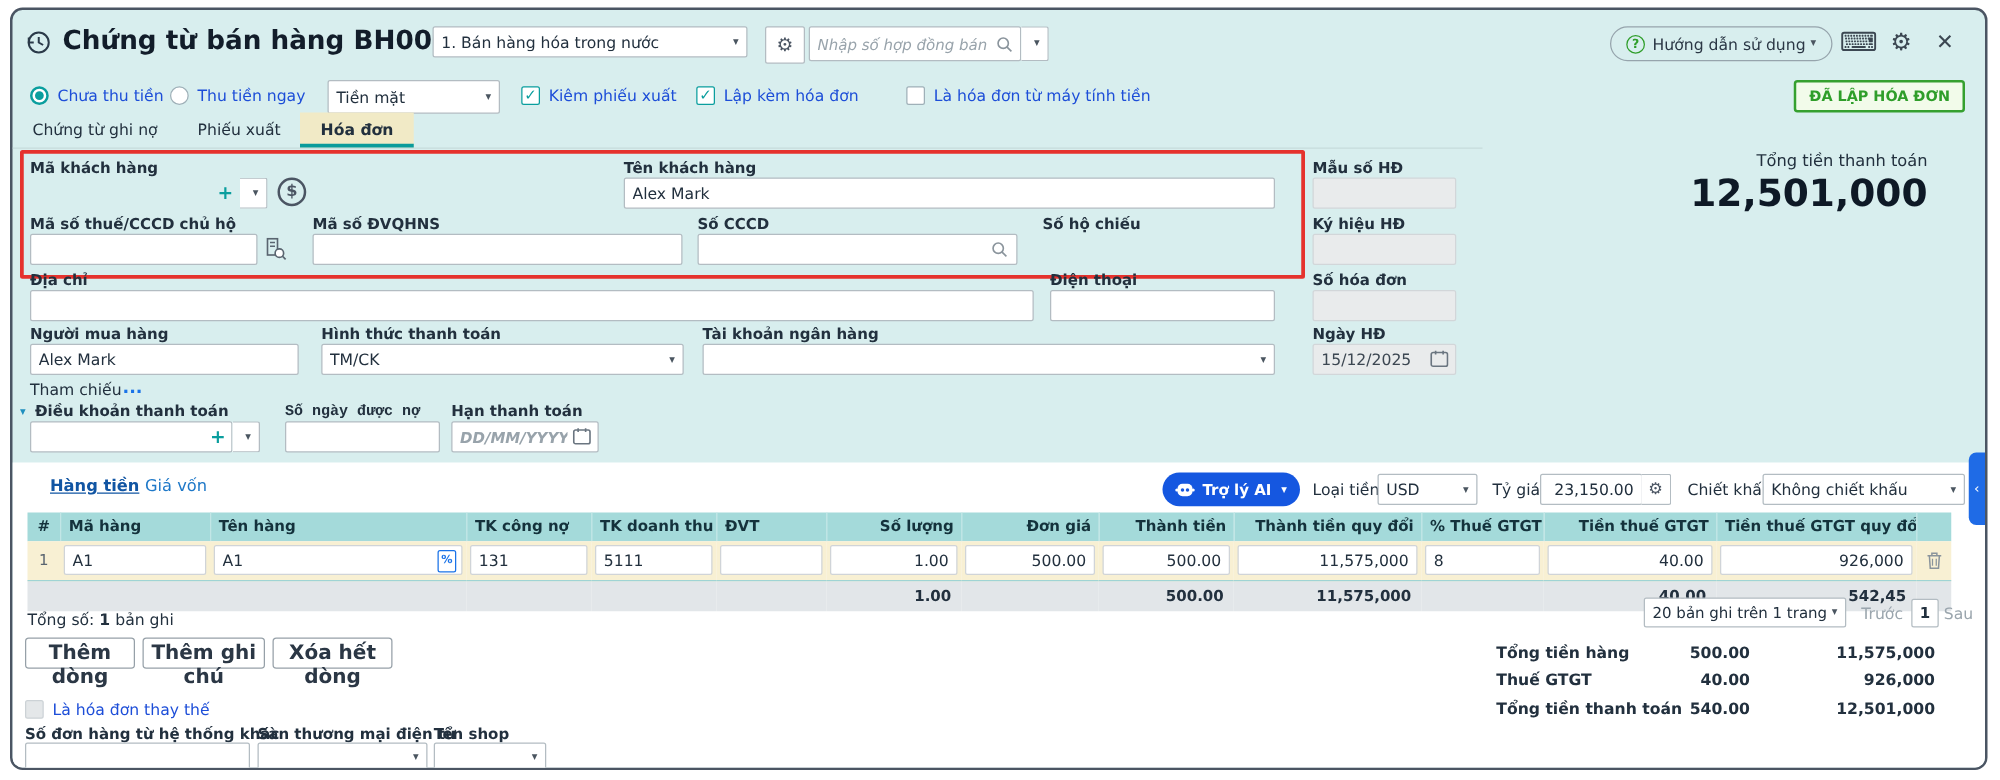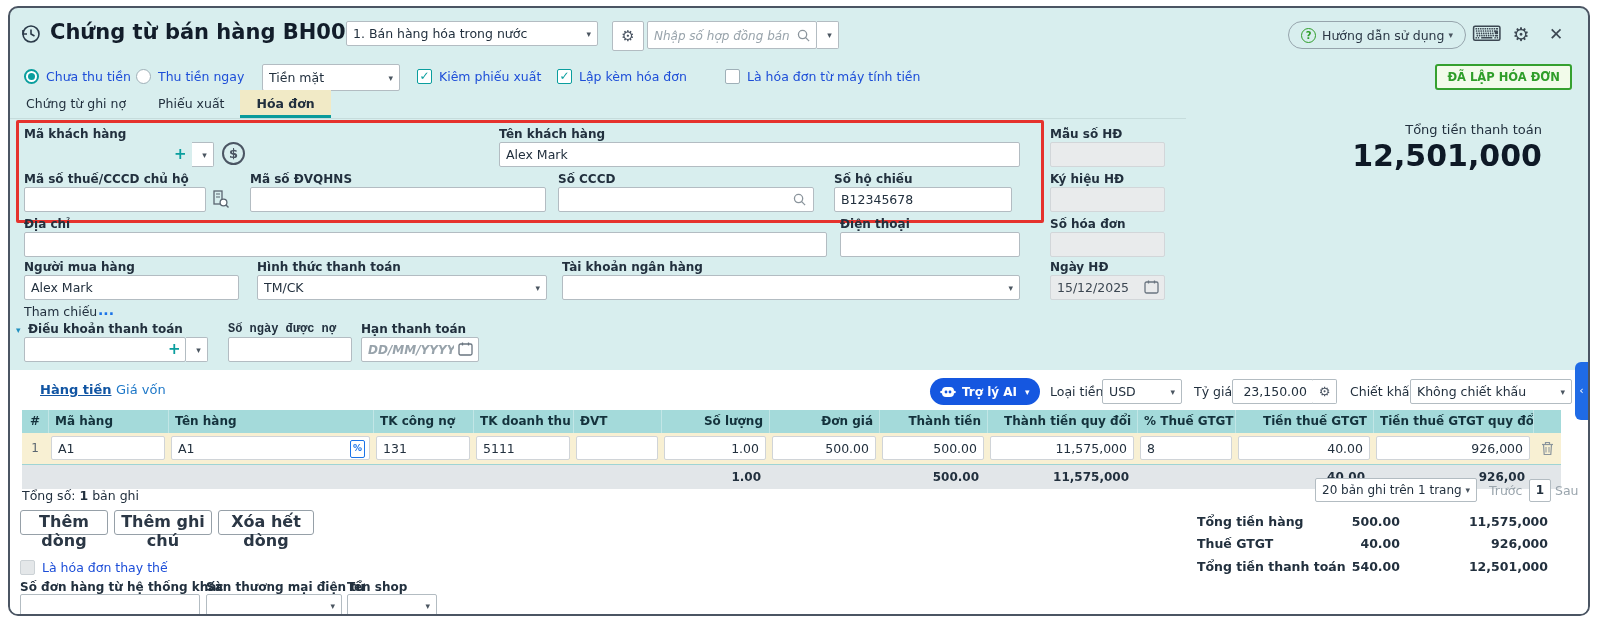--- a/index.html
+++ b/index.html
@@ -148,21 +148,20 @@
   <div class="lbl" style="left:548px;top:164px;">Số CCCD</div>
   <input class="inp" style="left: 548px; top: 179px; width: 256px; padding-right: 24px;" value="">
   <div class="abs" style="left:782px;top:184px;">
     <svg width="15" height="15" viewBox="0 0 16 16">
         <circle cx="7" cy="7" r="4.4" fill="none" stroke="#8a949c" stroke-width="1.4"></circle>
         <line x1="10.3" y1="10.3" x2="14" y2="14" stroke="#8a949c" stroke-width="1.4"></line>
       </svg>
   </div>
 
   <div class="lbl" style="left:824px;top:164px;">Số hộ chiếu</div>
-  <input class="inp" style="left: 824px; top: 179px; width: 178px;" value="B12345678">
 
   <div class="lbl" style="left:1040px;top:164px;">Ký hiệu HĐ</div>
   <input class="inp dis" style="left: 1040px; top: 179px; width: 115px;" value="">
 
   <div class="lbl" style="left:14px;top:209px;">Địa chỉ</div>
   <input class="inp" style="left: 14px; top: 224px; width: 803px;" value="">
   <div class="lbl" style="left:830px;top:209px;">Điện thoại</div>
   <input class="inp" style="left: 830px; top: 224px; width: 180px;" value="">
   <div class="lbl" style="left:1040px;top:209px;">Số hóa đơn</div>
   <input class="inp dis" style="left: 1040px; top: 224px; width: 115px;" value="">
@@ -302,21 +301,21 @@
     <div class="tf"></div>
     <div class="tf"></div>
     <div class="tf"></div>
     <div class="tf"></div>
     <div class="tf">1.00</div>
     <div class="tf"></div>
     <div class="tf">500.00</div>
     <div class="tf">11,575,000</div>
     <div class="tf"></div>
     <div class="tf">40.00</div>
-    <div class="tf">926,00</div>
+    <div class="tf">542,45</div>
     <div class="tf"></div>
   </div>
 
   <div class="abs" style="left:12px;top:480px;font-size:12.5px;color:#22303e;">
     <span>Tổng số:</span>
     <b>1</b>
     <span>bản ghi</span>
   </div>
 
   <div class="sel" style="left:1305px;top:470px;width:162px;height:24px;">

